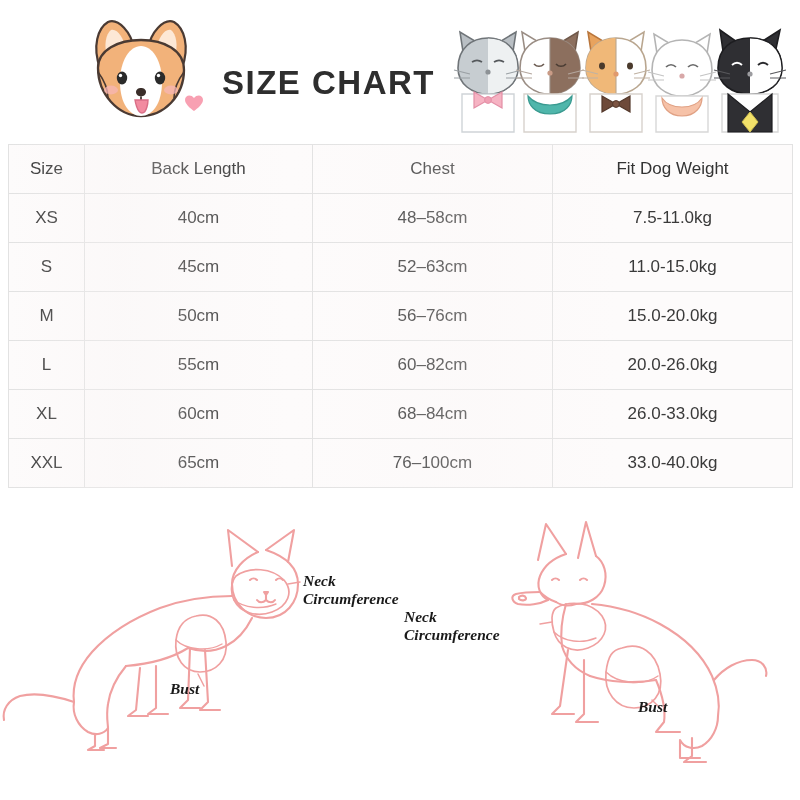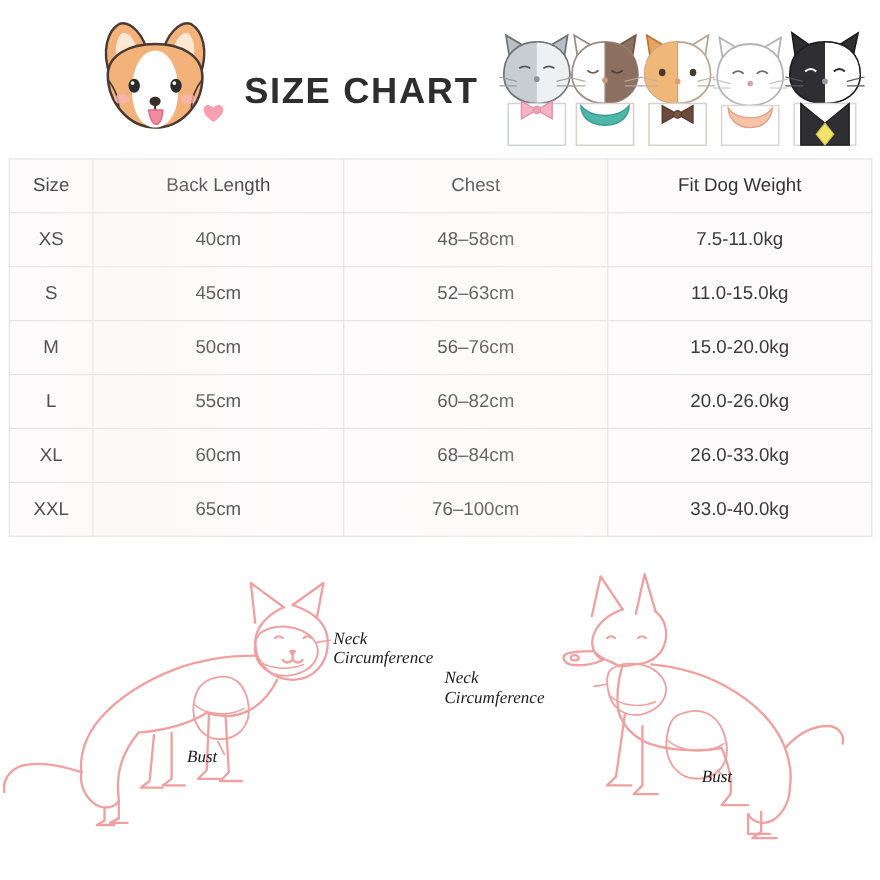--- a/index.html
+++ b/index.html
@@ -96,21 +96,21 @@
     top: 500px;
     width: 800px;
     height: 300px;
   }
   .diagram svg { display: block; }
 
   .lbl {
     position: absolute;
     font-family: "Liberation Serif", serif;
     font-style: italic;
-    font-weight: normal;
+    font-weight: bold;
     color: #1a1a1a;
     line-height: 1.18;
   }
   .lbl-cat-neck { left: 303px; top: 572px; font-size: 15.5px; }
   .lbl-cat-bust { left: 170px; top: 680px; font-size: 15.5px; }
   .lbl-dog-neck { left: 404px; top: 608px; font-size: 15.5px; }
   .lbl-dog-bust { left: 638px; top: 698px; font-size: 15.5px; }
 </style>
 </head>
 <body>

